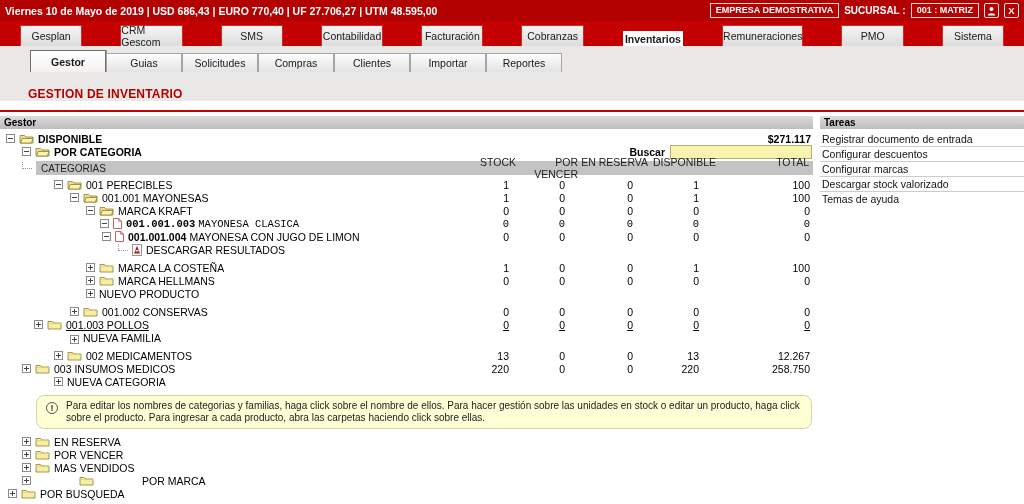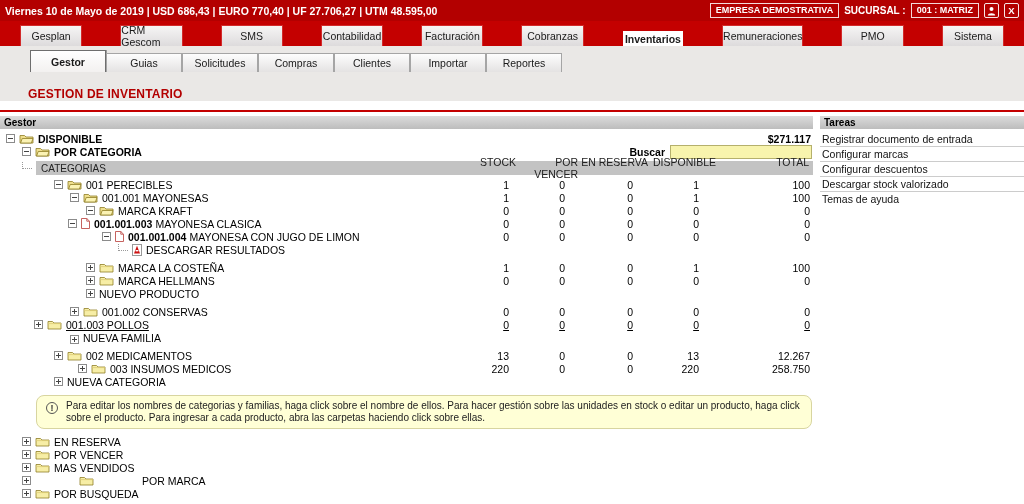--- a/index.html
+++ b/index.html
@@ -241,21 +241,21 @@
               </span>
               <span class="tlabel">MARCA KRAFT</span>
               <span class="vals">
                 <span class="v v1">0</span>
                 <span class="v v2">0</span>
                 <span class="v v3">0</span>
                 <span class="v v4">0</span>
                 <span class="v v5">0</span>
               </span>
             </div>
-            <div class="trow" style="padding-left: 68px;">
+            <div class="trow" style="padding-left: 100px; font-family: Liberation Mono, monospace;">
               <span class="exp"></span>
               <span class="ticon">
                 <svg width="9" height="11" viewBox="0 0 9 11">
                   <path d="M0.5 0.5 H5.8 L8.5 3.2 V10.5 H0.5 Z" fill="#fff" stroke="#c0504d" stroke-width="0.9"></path>
                   <path d="M5.8 0.5 V3.2 H8.5" fill="none" stroke="#c0504d" stroke-width="0.9"></path>
                 </svg>
               </span>
               <span class="code">001.001.003</span>
               <span class="tlabel">MAYONESA CLASICA</span>
               <span class="vals">
@@ -381,21 +381,21 @@
               </span>
               <span class="tlabel">002 MEDICAMENTOS</span>
               <span class="vals">
                 <span class="v v1">13</span>
                 <span class="v v2">0</span>
                 <span class="v v3">0</span>
                 <span class="v v4">13</span>
                 <span class="v v5">12.267</span>
               </span>
             </div>
-            <div class="trow" style="padding-left: 78px; align-items: center;">
+            <div class="trow" style="padding-left: 22px; align-items: center;">
               <span class="exp plus"></span>
               <span class="ticon">
                 <svg width="15" height="11" viewBox="0 0 15 11">
                   <path d="M1 2.5 L5.5 2.5 L7 4 L14 4 L14 10 L1 10 Z" fill="#f7eea6" stroke="#8f7d26" stroke-width="0.8"></path>
                   <path d="M1 4.6 L14 4.6" stroke="#dcCC74" stroke-width="0.8"></path>
                 </svg>
               </span>
               <span class="tlabel">003 INSUMOS MEDICOS</span>
               <span class="vals">
                 <span class="v v1">220</span>
@@ -451,39 +451,39 @@
           <div class="trow" style="padding-left: 22px; gap: 44px;">
             <span class="exp plus"></span>
             <span class="ticon">
               <svg width="15" height="11" viewBox="0 0 15 11">
                 <path d="M1 2.5 L5.5 2.5 L7 4 L14 4 L14 10 L1 10 Z" fill="#f7eea6" stroke="#8f7d26" stroke-width="0.8"></path>
                 <path d="M1 4.6 L14 4.6" stroke="#dcCC74" stroke-width="0.8"></path>
               </svg>
             </span>
             <span class="tlabel">POR MARCA</span>
           </div>
-          <div class="trow" style="padding-left: 22px;">
+          <div class="trow" style="padding-left: 8px;">
             <span class="exp plus"></span>
             <span class="ticon">
               <svg width="15" height="11" viewBox="0 0 15 11">
                 <path d="M1 2.5 L5.5 2.5 L7 4 L14 4 L14 10 L1 10 Z" fill="#f7eea6" stroke="#8f7d26" stroke-width="0.8"></path>
                 <path d="M1 4.6 L14 4.6" stroke="#dcCC74" stroke-width="0.8"></path>
               </svg>
             </span>
             <span class="tlabel">POR BUSQUEDA</span>
           </div>
         </div>
     </div>
 
     <div class="gap-col"></div>
 
     <div class="side-col">
       <div class="bar">Tareas</div>
       <ul class="tasks" id="tasks">
           <li>Registrar documento de entrada</li>
+          <li>Configurar descuentos</li>
           <li>Configurar marcas</li>
-          <li>Configurar descuentos</li>
           <li>Descargar stock valorizado</li>
           <li>Temas de ayuda</li>
         </ul>
     </div>
   </div>
 </div>
 
 </body></html>

